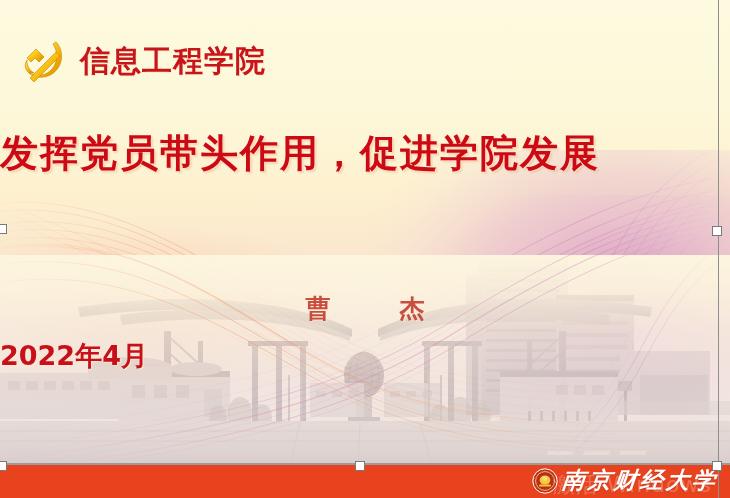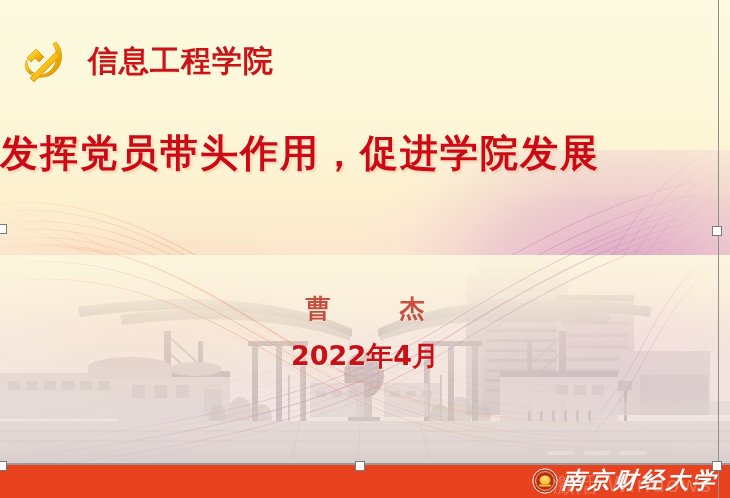--- a/index.html
+++ b/index.html
@@ -27,39 +27,39 @@
     filter:saturate(.42) contrast(.82) brightness(1.1);}
 
   
   .campus-veil{position:absolute;left:0;right:0;bottom:33px;height:210px;
     background:linear-gradient(180deg,rgba(253,246,222,.97) 0%,rgba(253,243,220,.80) 18%,rgba(252,238,220,.46) 38%,rgba(250,234,222,.25) 60%,rgba(248,232,224,.18) 100%);
     pointer-events:none;}
 
   .ribbons-top{position:absolute;inset:0;pointer-events:none;}
 
   
-  #header-logo{position:absolute;left:22px;top:36px;display:flex;align-items:center;gap:18px;}
+  #header-logo{position:absolute;left:22px;top:36px;display:flex;align-items:center;gap:10px;}
   #emblem{width:48px;height:50px;flex:0 0 auto;}
   #org-name{font-size:30px;font-weight:bold;color:#c8141c;letter-spacing:1px;
     font-family:"DejaVu Sans","Liberation Sans",sans-serif;
     text-shadow:1px 1px 0 rgba(255,235,190,.85);white-space:nowrap;}
 
   
   #main-title{position:absolute;left:0;right:0;top:128px;text-align:left;
     font-size:38px;font-weight:bold;color:#cc0a16;letter-spacing:2px;
     font-family:"DejaVu Sans","Liberation Sans",sans-serif;
     text-shadow:1px 1px 0 rgba(255,220,185,.9),2px 2px 2px rgba(210,120,90,.25);}
 
   #presenter{position:absolute;left:0;right:0;top:292px;text-align:center;
     font-size:25px;font-weight:bold;color:#c0392b;letter-spacing:22px;
     text-indent:22px;opacity:.88;
     font-family:Liberation Sans, sans-serif;
     text-shadow:1px 1px 0 rgba(255,235,210,.7);}
 
-  #date{position:absolute;left:0;right:0;top:338px;text-align:center;
+  #date{position:absolute;left:0;right:0;top:338px;
     font-size:27px;font-weight:bold;color:#c8101a;letter-spacing:0px;
     font-family:"DejaVu Sans","Liberation Sans",sans-serif;
     text-shadow:1px 1px 0 rgba(255,235,205,.8);}
 
   
   #footer-bar{position:absolute;left:0;right:0;bottom:0;height:33px;background:#e8431e;
     border-top:2px solid #9a9a9a;}
   #uni-logo{position:absolute;right:12px;bottom:2px;display:flex;align-items:center;gap:4px;}
   #uni-seal{width:26px;height:26px;flex:0 0 auto;}
   #uni-name{font-size:23px;font-weight:bold;color:#ffffff;letter-spacing:3px;

